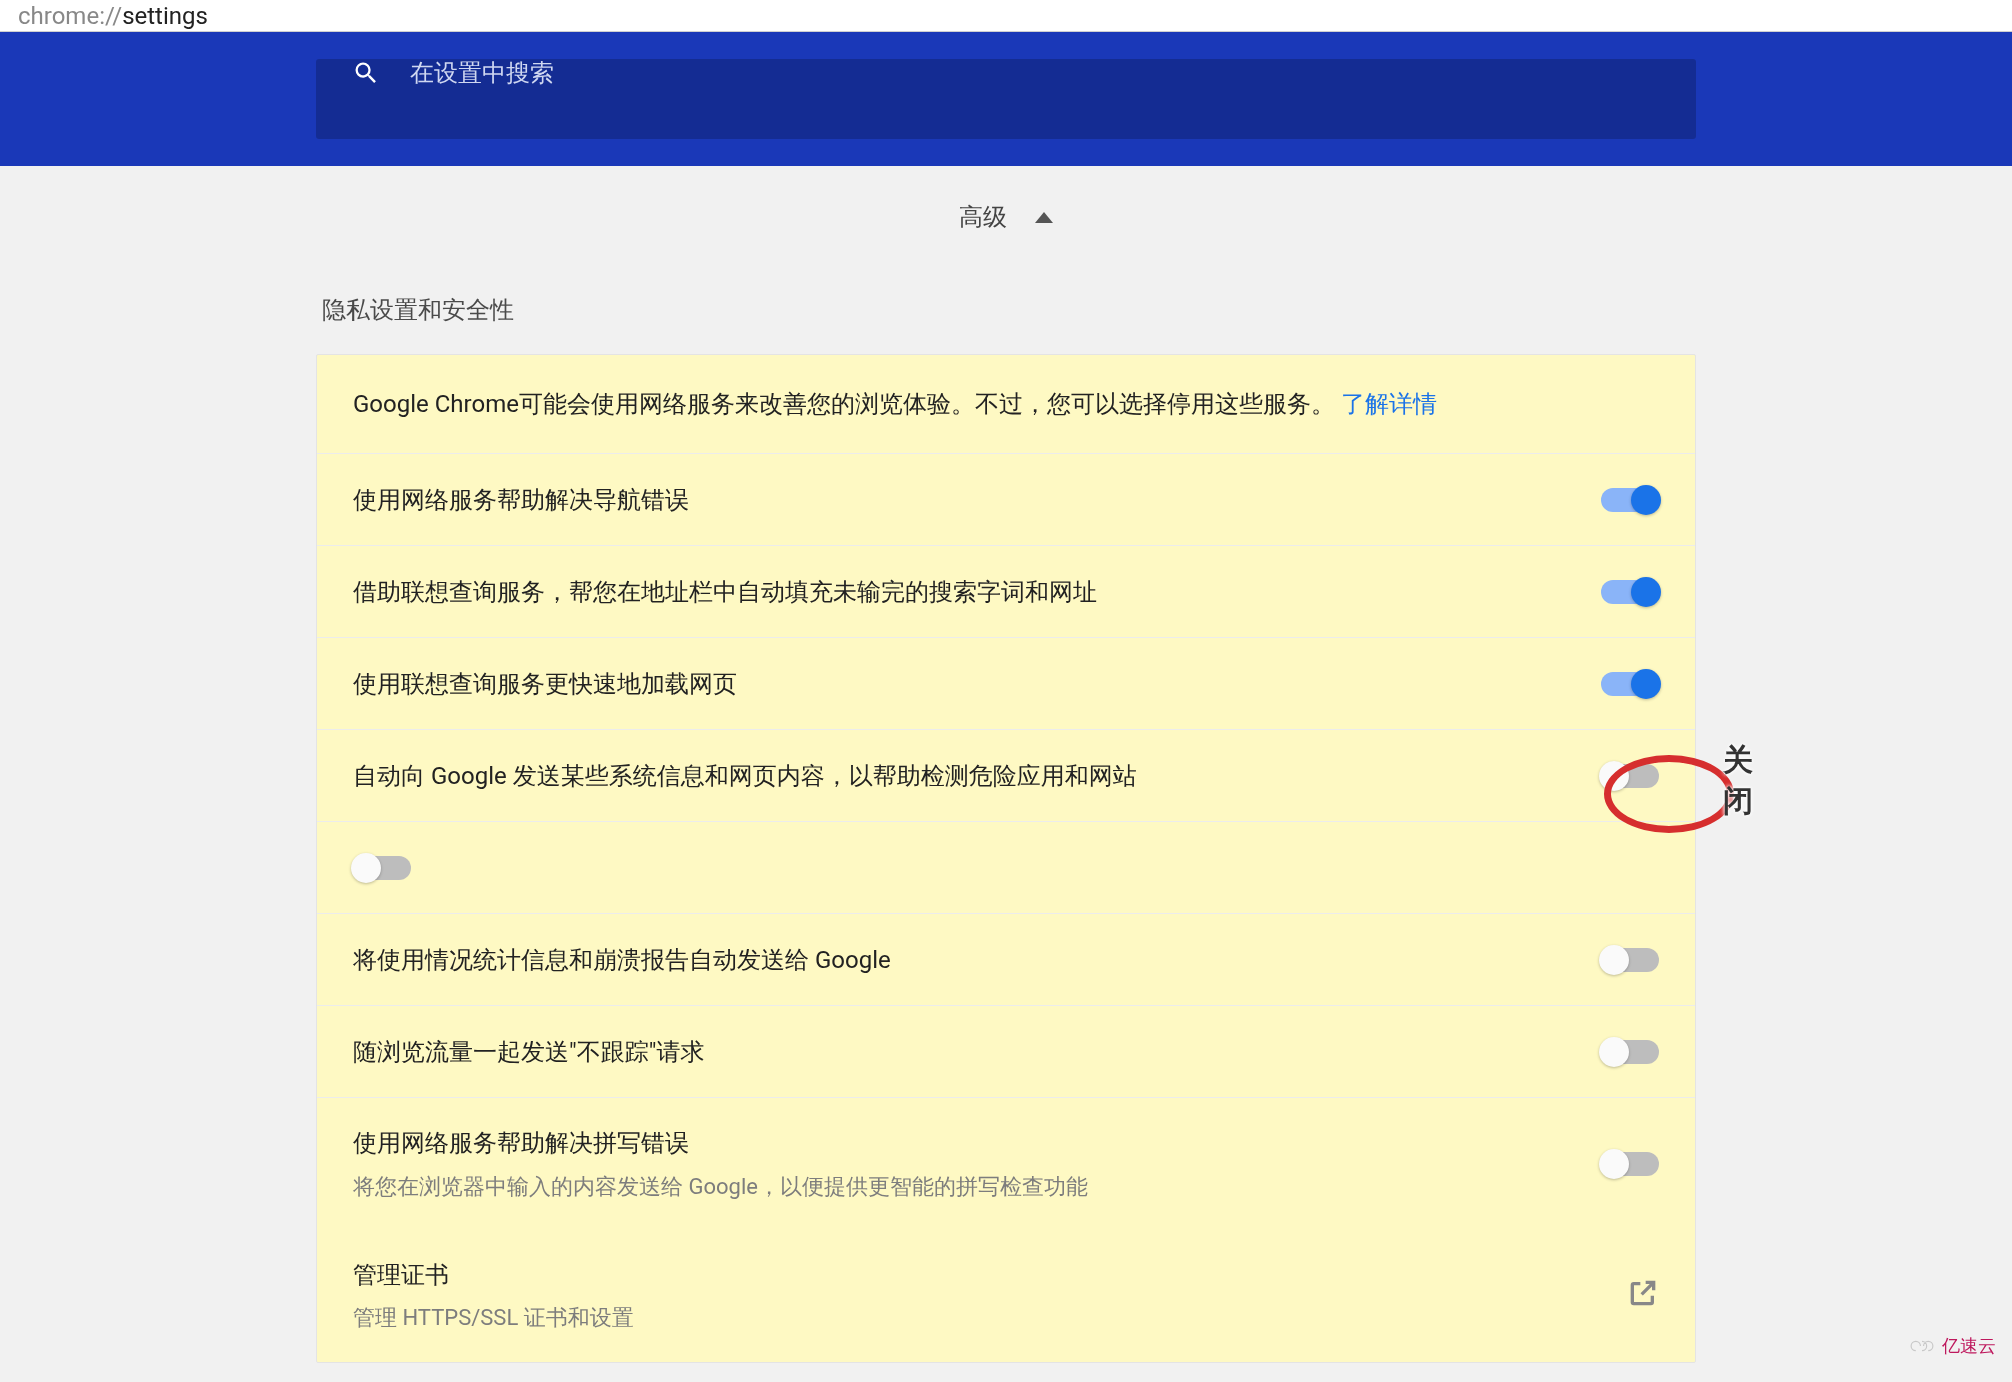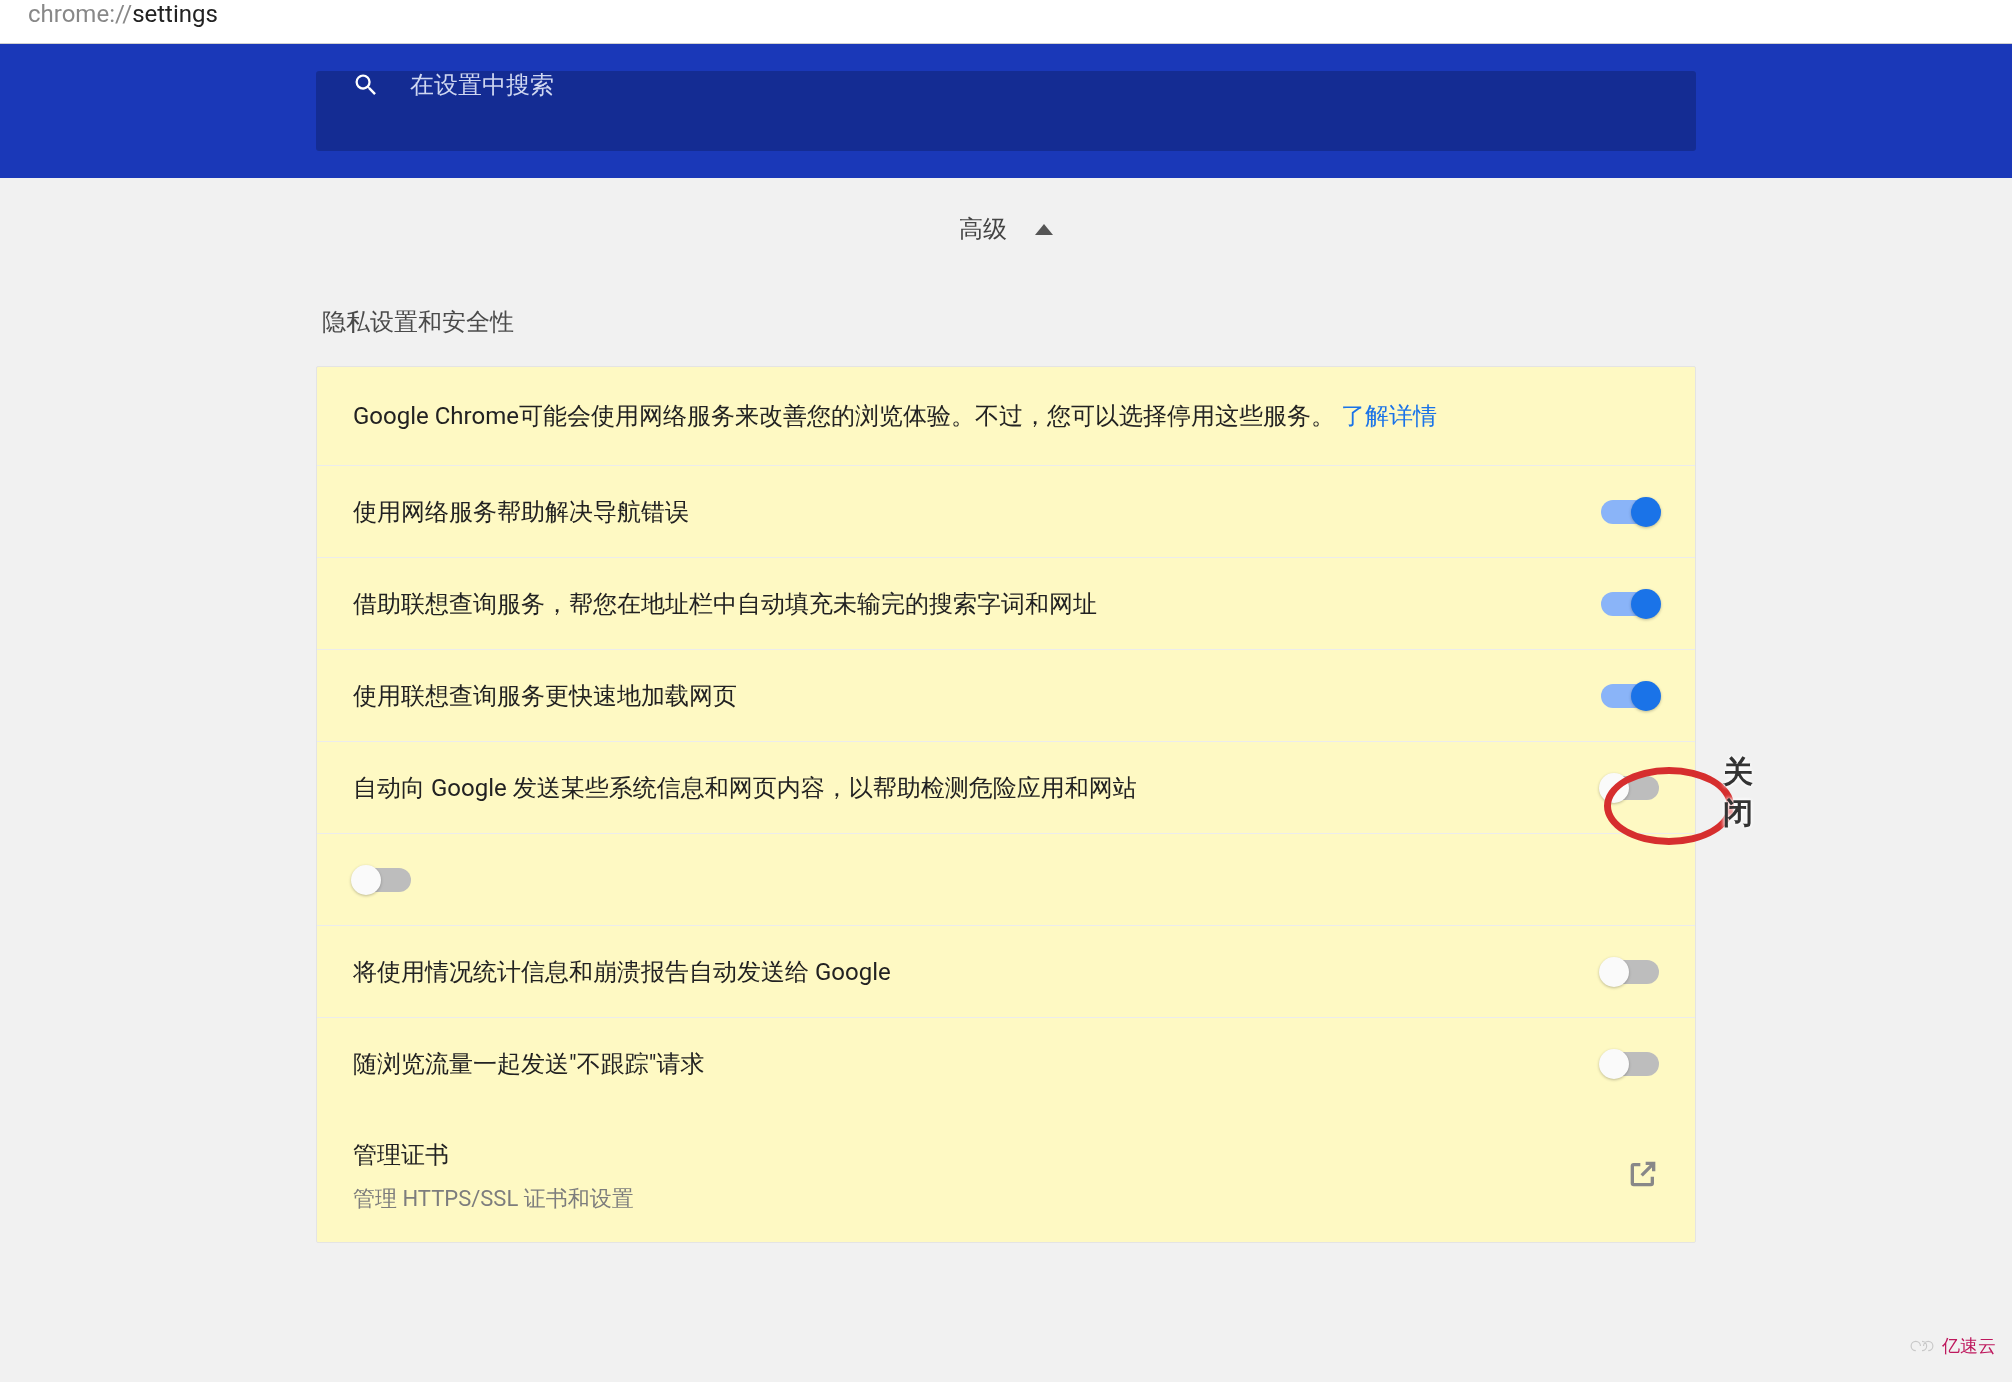--- a/index.html
+++ b/index.html
@@ -3,25 +3,26 @@
 <meta charset="utf-8">
 <style>
   * { margin: 0; padding: 0; box-sizing: border-box; }
   body {
     font-family: -apple-system, BlinkMacSystemFont, "Segoe UI", Roboto, "Helvetica Neue", Arial, "PingFang SC", "Microsoft YaHei", sans-serif;
     background: #f1f1f1;
     width: 2012px;
     font-size: 22px;
   }
   .addr-bar {
-    height: 44px;
+    height: 32px;
     background: #fff;
     border-bottom: 1px solid #d0d0d0;
     display: flex;
-    padding: 0 28px;
+    align-items: center;
+    padding: 0 18px;
     font-size: 24px;
     color: #222;
   }
   .addr-scheme { color: #888; }
   .header {
     background: #1a38b8;
     height: 134px;
     display: flex;
     justify-content: center;
     align-items: center;
@@ -247,20 +248,29 @@
             </div>
           </div>
           <div class="row">
             <div class="row-text">
               <div class="row-title">随浏览流量一起发送"不跟踪"请求</div>
             </div>
             <div class="toggle off">
               <div class="knob"></div>
             </div>
           </div>
+          <div class="row tall">
+            <div class="row-text">
+              <div class="row-title">使用网络服务帮助解决拼写错误</div>
+              <div class="row-sub">将您在浏览器中输入的内容发送给 Google，以便提供更智能的拼写检查功能</div>
+            </div>
+            <div class="toggle off">
+              <div class="knob"></div>
+            </div>
+          </div>
         </div>
 
       <div class="row tall">
         <div class="row-text">
           <div class="row-title">管理证书</div>
           <div class="row-sub">管理 HTTPS/SSL 证书和设置</div>
         </div>
         <span class="ext-link-icon">
           <svg viewBox="0 0 24 24">
               <path d="M14 4h6v6"></path>

